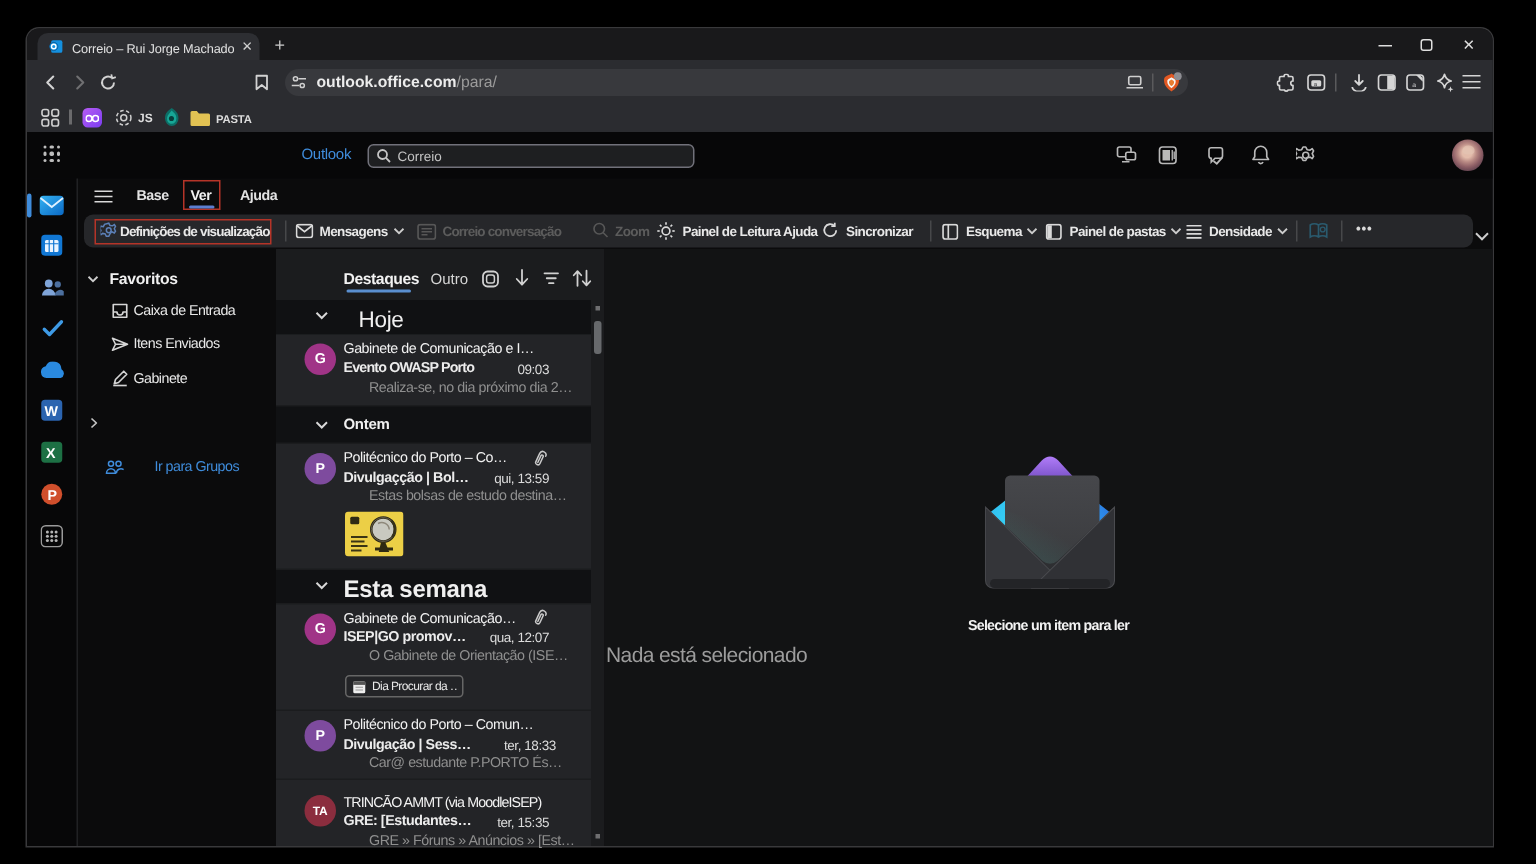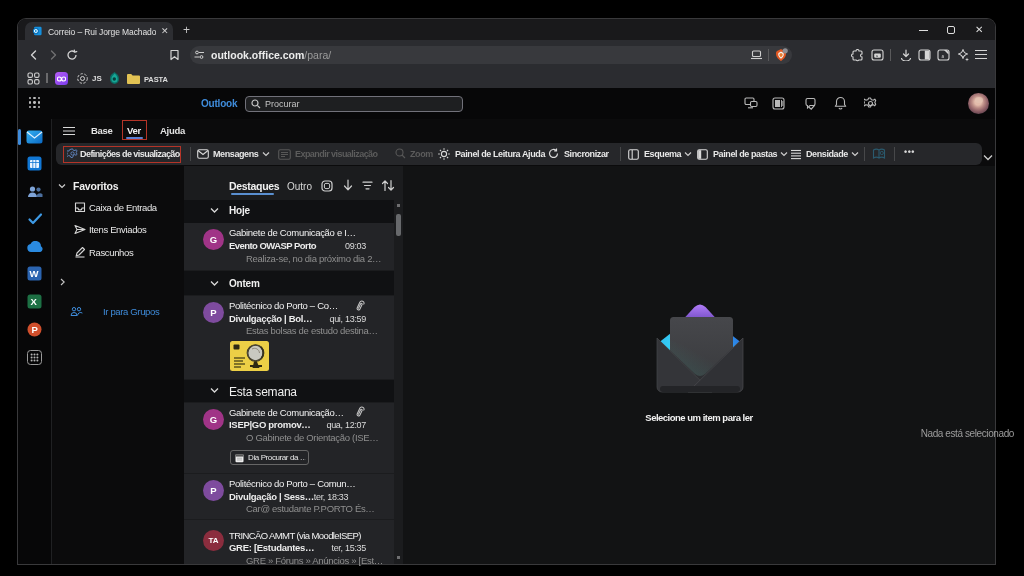--- a/index.html
+++ b/index.html
@@ -149,26 +149,26 @@
 <i style="background:#bdbdbd;border-radius:50%"></i>
     <i style="background:#bdbdbd;border-radius:50%"></i>
     <i style="background:#bdbdbd;border-radius:50%"></i>
     <i style="background:#bdbdbd;border-radius:50%"></i>
     <i style="background:#bdbdbd;border-radius:50%"></i>
     <i style="background:#bdbdbd;border-radius:50%"></i>
     <i style="background:#bdbdbd;border-radius:50%"></i>
     <i style="background:#bdbdbd;border-radius:50%"></i>
     <i style="background:#bdbdbd;border-radius:50%"></i>
 </div>
-<div class="a" style="left:201px;top:97.5px;font-size:10px;letter-spacing:-.2px;font-weight:bold;color:#3f8cdb">Outlook</div>
+<div class="a" style="left:201px;top:97.5px;font-size:10px;letter-spacing:-.2px;font-weight:normal;color:#3f8cdb">Outlook</div>
 <svg class="a" style="left:251px;top:99px" width="10" height="10" viewBox="0 0 10 10">
     <circle cx="4" cy="4" r="3" fill="none" stroke="#c6c6c6" stroke-width="1.2"></circle>
     <line x1="6.3" y1="6.3" x2="9" y2="9" stroke="#c6c6c6" stroke-width="1.2"></line>
   </svg>
-<div class="a" style="left:265px;top:99px;font-size:9px;color:#c3c3c3">Procurar</div>
+<div class="a" style="left:265px;top:99px;font-size:9px;color:#c3c3c3">Correio</div>
 <svg class="a" style="left:744px;top:97px" width="14" height="12" viewBox="0 0 14 12">
     <rect x="1" y="1" width="9" height="6.5" rx="1.2" fill="none" stroke="#b9b9b9" stroke-width="1.1"></rect>
     <path d="M4 10.8 h5" stroke="#b9b9b9" stroke-width="1.1"></path>
     <rect x="6.5" y="4.5" width="6.5" height="5" rx="1.2" fill="#070708" stroke="#b9b9b9" stroke-width="1.1"></rect>
   </svg>
 <svg class="a" style="left:772px;top:97px" width="13" height="13" viewBox="0 0 13 13">
     <rect x="1" y="1" width="11" height="11" rx="2" fill="none" stroke="#b9b9b9" stroke-width="1.1"></rect>
     <rect x="3" y="3" width="5" height="7" fill="#b9b9b9"></rect>
     <path d="M9.5 3 v7 M10.8 4 v5" stroke="#b9b9b9" stroke-width=".9"></path>
   </svg>
@@ -261,21 +261,21 @@
     <path d="M1 1.5 L6 5.5 L11 1.5" fill="none" stroke="#d9d9d9" stroke-width="1.1"></path>
   </svg>
 <div class="rbtn" style="left:213px;top:143px">Mensagens</div>
 <svg class="a" style="left:262px;top:151px" width="8" height="6" viewBox="0 0 8 6">
     <path d="M1 1.5 L4 4.5 L7 1.5" fill="none" stroke="#cdcdcd" stroke-width="1.2"></path>
   </svg>
 <svg class="a" style="left:278px;top:149px" width="13" height="11" viewBox="0 0 13 11">
     <rect x="0.7" y="0.7" width="11.6" height="9.6" rx="1.5" fill="none" stroke="#575757" stroke-width="1.1"></rect>
     <path d="M3 3.5 h7 M3 5.5 h7 M3 7.5 h4" stroke="#575757" stroke-width="1"></path>
   </svg>
-<div class="rbtn dis" style="left:295px;top:143px;letter-spacing:-.55px">Expandir visualização</div>
+<div class="rbtn dis" style="left:295px;top:143px;letter-spacing:-.55px">Correio conversação</div>
 <svg class="a" style="left:395px;top:148px" width="11" height="11" viewBox="0 0 11 11">
     <circle cx="4.5" cy="4.5" r="3.5" fill="none" stroke="#575757" stroke-width="1.1"></circle>
     <line x1="7" y1="7" x2="10" y2="10" stroke="#575757" stroke-width="1.1"></line>
   </svg>
 <div class="rbtn dis" style="left:410px;top:143px">Zoom</div>
 <svg class="a" style="left:438px;top:148px" width="12" height="12" viewBox="0 0 12 12">
     <circle cx="6" cy="6" r="2.6" fill="none" stroke="#d9d9d9" stroke-width="1.1"></circle>
     <g stroke="#d9d9d9" stroke-width="1.1">
       <line x1="6" y1="0.2" x2="6" y2="1.8"></line>
       <line x1="6" y1="10.2" x2="6" y2="11.8"></line>
@@ -343,21 +343,21 @@
   </svg>
 <div class="a" style="left:89px;top:202px;font-size:9.5px;letter-spacing:-.35px;color:#e8e8e8">Caixa de Entrada</div>
 <svg class="a" style="left:74px;top:224px" width="12" height="11" viewBox="0 0 12 11">
     <path d="M1 1.5 L11 5.5 L1 9.5 L3 5.5 z M3 5.5 h8" fill="none" stroke="#d5d5d5" stroke-width="1.1" stroke-linejoin="round"></path>
   </svg>
 <div class="a" style="left:89px;top:224px;font-size:9.5px;letter-spacing:-.35px;color:#e8e8e8">Itens Enviados</div>
 <svg class="a" style="left:74px;top:246px" width="12" height="12" viewBox="0 0 12 12">
     <path d="M8.5 1.5 l2 2 L5 9 l-2.8 .8 L3 7 z" fill="none" stroke="#d5d5d5" stroke-width="1.1" stroke-linejoin="round"></path>
     <line x1="1.5" y1="11" x2="10.5" y2="11" stroke="#d5d5d5" stroke-width="1.1"></line>
   </svg>
-<div class="a" style="left:89px;top:247px;font-size:9.5px;letter-spacing:-.35px;color:#e8e8e8">Rascunhos</div>
+<div class="a" style="left:89px;top:247px;font-size:9.5px;letter-spacing:-.35px;color:#e8e8e8">Gabinete</div>
 <svg class="a" style="left:60px;top:278px" width="5" height="8" viewBox="0 0 5 8">
     <path d="M1 1 L4.2 4 L1 7" fill="none" stroke="#c4c4c4" stroke-width="1.1"></path>
   </svg>
 <svg class="a" style="left:70px;top:306px" width="13" height="12" viewBox="0 0 13 12">
     <g fill="none" stroke="#3f8cdb" stroke-width="1">
       <circle cx="4" cy="3.2" r="1.7"></circle>
       <circle cx="9" cy="3.2" r="1.7"></circle>
       <path d="M1 9.5 a3 3 0 0 1 6 0 z"></path>
       <path d="M7.6 9.5 a3 3 0 0 1 4.8 -2.4"></path>
     </g>
@@ -382,21 +382,21 @@
     </g>
   </svg>
 <svg class="a" style="left:381px;top:179px" width="14" height="13" viewBox="0 0 14 13">
     <path d="M4 11.5 V2 M1.5 4.5 L4 1.8 L6.5 4.5" fill="none" stroke="#d0d0d0" stroke-width="1.2" stroke-linecap="round" stroke-linejoin="round"></path>
     <path d="M10 1.5 V11 M7.5 8.5 L10 11.2 L12.5 8.5" fill="none" stroke="#d0d0d0" stroke-width="1.2" stroke-linecap="round" stroke-linejoin="round"></path>
   </svg>
 <div class="mlhead" style="top:200px;height:23px"></div>
 <svg class="a" style="left:210px;top:207px" width="9" height="7" viewBox="0 0 9 7">
     <path d="M1 1.5 L4.5 5 L8 1.5" fill="none" stroke="#d8d8d8" stroke-width="1.3"></path>
   </svg>
-<div class="a" style="left:229px;top:204.5px;font-size:10px;letter-spacing:-.2px;font-weight:bold;color:#f0f0f0">Hoje</div>
+<div class="a" style="left:239px;top:204.5px;font-size:15px;letter-spacing:-.2px;font-weight:normal;color:#f0f0f0">Hoje</div>
 <div class="card" style="top:223px;height:47px"></div>
 <div class="av" style="left:203px;top:229px;background:#a03487">G</div>
 <div class="l1" style="top:227px;width:137px;overflow:hidden">Gabinete de Comunicação e I…</div>
 <div class="l2" style="top:240px;width:90px;overflow:hidden;letter-spacing:-.55px">Evento OWASP Porto</div>
 <div class="tm" style="left:320px;top:241px;width:46px;text-align:right">09:03</div>
 <div class="l3" style="top:252.5px;width:137px;overflow:hidden">Realiza-se, no dia próximo dia 2…</div>
 <div class="mlhead" style="top:271px;height:24px"></div>
 <svg class="a" style="left:210px;top:280px" width="9" height="7" viewBox="0 0 9 7">
     <path d="M1 1.5 L4.5 5 L8 1.5" fill="none" stroke="#d8d8d8" stroke-width="1.3"></path>
   </svg>
@@ -423,21 +423,21 @@
     <circle cx="25.5" cy="12" r="8" fill="none" stroke="#6b6452" stroke-width=".6"></circle>
     <path d="M22 8 a5 5 0 0 1 7.5 4" fill="none" stroke="#8e887a" stroke-width="1"></path>
     <path d="M24 20.5 L22.5 27 h7 L26.8 20.3" fill="#2f2a12"></path>
     <path d="M20 25 h12" stroke="#2f2a12" stroke-width="2"></path>
     <path d="M31 6 a9 9 0 0 1 .5 11" fill="none" stroke="#35301a" stroke-width="1.6"></path>
   </svg>
 <div class="mlhead" style="top:380px;height:22px"></div>
 <svg class="a" style="left:210px;top:387px" width="9" height="7" viewBox="0 0 9 7">
     <path d="M1 1.5 L4.5 5 L8 1.5" fill="none" stroke="#d8d8d8" stroke-width="1.3"></path>
   </svg>
-<div class="a" style="left:229px;top:384.5px;font-size:12px;letter-spacing:-.2px;font-weight:normal;color:#f0f0f0">Esta semana</div>
+<div class="a" style="left:229px;top:384.5px;font-size:16px;letter-spacing:-.2px;font-weight:bold;color:#f0f0f0">Esta semana</div>
 <div class="card" style="top:403px;height:70px"></div>
 <div class="av" style="left:203px;top:408.5px;background:#a03487">G</div>
 <div class="l1" style="top:406.5px;width:122px;overflow:hidden">Gabinete de Comunicação…</div>
 <svg class="a" style="left:354px;top:406px" width="11" height="12" viewBox="0 0 11 12">
     <path d="M8.6 2.5 a2.2 2.2 0 0 0 -4.4 0 v6 a1.5 1.5 0 0 0 3 0 V3.5 a.8 .8 0 0 0 -1.6 0 v5" fill="none" stroke="#c9c9c9" stroke-width="1" stroke-linecap="round" transform="rotate(25 5.5 6)"></path>
   </svg>
 <div class="l2" style="top:419px;width:86px;overflow:hidden">ISEP|GO promov…</div>
 <div class="tm" style="left:318px;top:420px;width:48px;text-align:right">qua, 12:07</div>
 <div class="l3" style="top:431.5px;width:137px;overflow:hidden">O Gabinete de Orientação (ISE…</div>
 <div class="a" style="left:230px;top:449.5px;width:79px;height:15px;border:1px solid #666;border-radius:3px"></div>
@@ -447,21 +447,21 @@
     <g stroke="#9a9a9a" stroke-width=".7">
       <line x1="2" y1="5.2" x2="7" y2="5.2"></line>
       <line x1="2" y1="7" x2="7" y2="7"></line>
     </g>
   </svg>
 <div class="a" style="left:248px;top:452.5px;font-size:8px;letter-spacing:-.4px;color:#e8e8e8;width:58px;overflow:hidden;white-space:nowrap">Dia Procurar da …</div>
 <div class="card" style="top:474px;height:45px"></div>
 <div class="av" style="left:203px;top:479.5px;background:#7e4b9e">P</div>
 <div class="l1" style="top:478px;width:137px;overflow:hidden">Politécnico do Porto – Comun…</div>
 <div class="l2" style="top:490.5px;width:88px;overflow:hidden">Divulgação | Sess…</div>
-<div class="tm" style="left:308px;top:491.5px;width:46px;text-align:center">ter, 18:33</div>
+<div class="tm" style="left:336px;top:491.5px;width:46px;text-align:left">ter, 18:33</div>
 <div class="l3" style="top:503px;width:137px;overflow:hidden">Car@ estudante P.PORTO És…</div>
 <div class="card" style="top:520px;height:44px"></div>
 <div class="av" style="left:203px;top:529.5px;background:#8b2d3e;font-size:8px">TA</div>
 <div class="l1" style="top:529.5px;width:138px;overflow:hidden;letter-spacing:-.6px">TRINCÃO AMMT (via MoodleISEP)</div>
 <div class="l2" style="top:542px;width:88px;overflow:hidden">GRE: [Estudantes…</div>
 <div class="tm" style="left:320px;top:543px;width:46px;text-align:right">ter, 15:35</div>
 <div class="l3" style="top:554.5px;width:137px;overflow:hidden">GRE » Fóruns » Anúncios » [Est…</div>
 <div class="a" style="left:396px;top:214px;width:4.5px;height:22px;background:#67696c;border-radius:2px"></div>
 <div class="a" style="left:397px;top:204px;width:3px;height:3px;background:#6e6e70"></div>
 <div class="a" style="left:397px;top:556px;width:3px;height:3px;background:#6e6e70"></div>
@@ -493,13 +493,13 @@
 <polygon points="7,46 21,35 21,64 7,64" fill="url(#cyl)"></polygon>
 <polygon points="93,46 79,35 79,64 93,64" fill="url(#cyr)"></polygon>
 <rect x="20" y="19" width="63" height="60" rx="3.5" fill="url(#let)"></rect>
 <polygon points="20,42 83,64 83,79 20,79" fill="url(#shn)"></polygon>
 <path d="M7 40 V89 a5 5 0 0 0 5 5 H88 a5 5 0 0 0 5 -5 V40 L55 76 a8 8 0 0 1 -10 0 z" fill="#2e2f32"></path>
 <path d="M7 40 L62 94 H12 a5 5 0 0 1 -5 -5 z" fill="#343539" stroke="#46474b" stroke-width=".7"></path>
 <path d="M93 40 L38 94 H88 a5 5 0 0 0 5 -5 z" fill="#303135" stroke="#4a4b4f" stroke-width=".7"></path>
 <rect x="10" y="88" width="80" height="6" rx="3" fill="#232427"></rect>
 </svg>
 <div class="a" style="left:403px;top:412px;width:592px;text-align:center;font-size:9.5px;letter-spacing:-.5px;font-weight:bold;color:#f2f2f2">Selecione um item para ler</div>
-<div class="a" style="left:422px;top:428px;width:592px;text-align:right;font-size:10px;letter-spacing:-.4px;color:#9c9c9c">Nada está selecionado</div>
+<div class="a" style="left:404px;top:428px;width:592px;text-align:left;font-size:14px;letter-spacing:-.4px;color:#9c9c9c">Nada está selecionado</div>
 
 </body></html>

